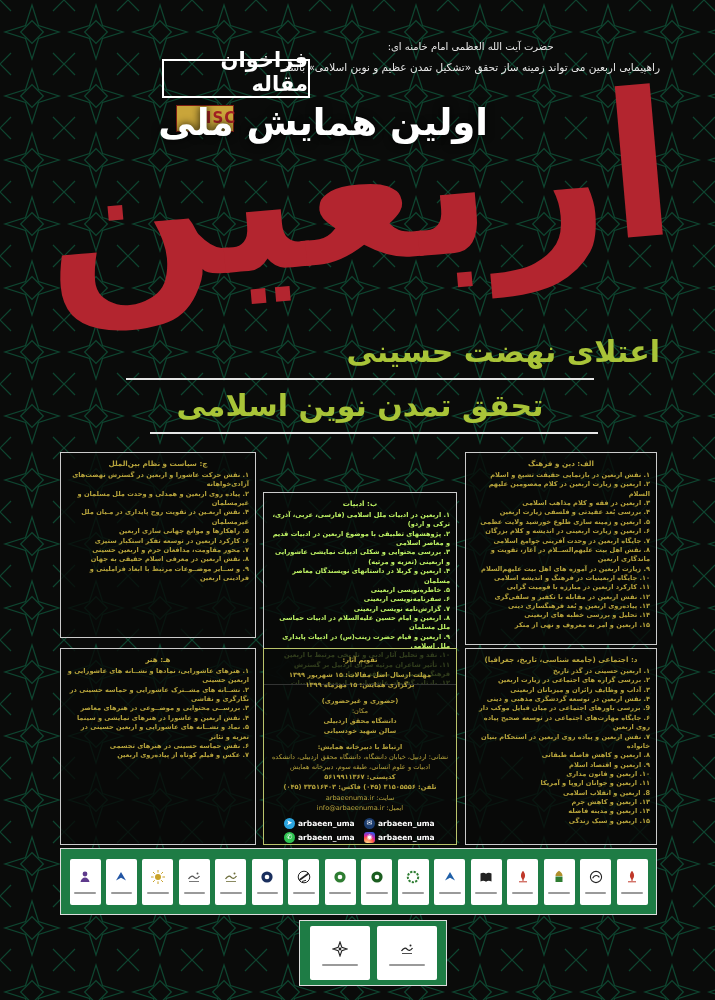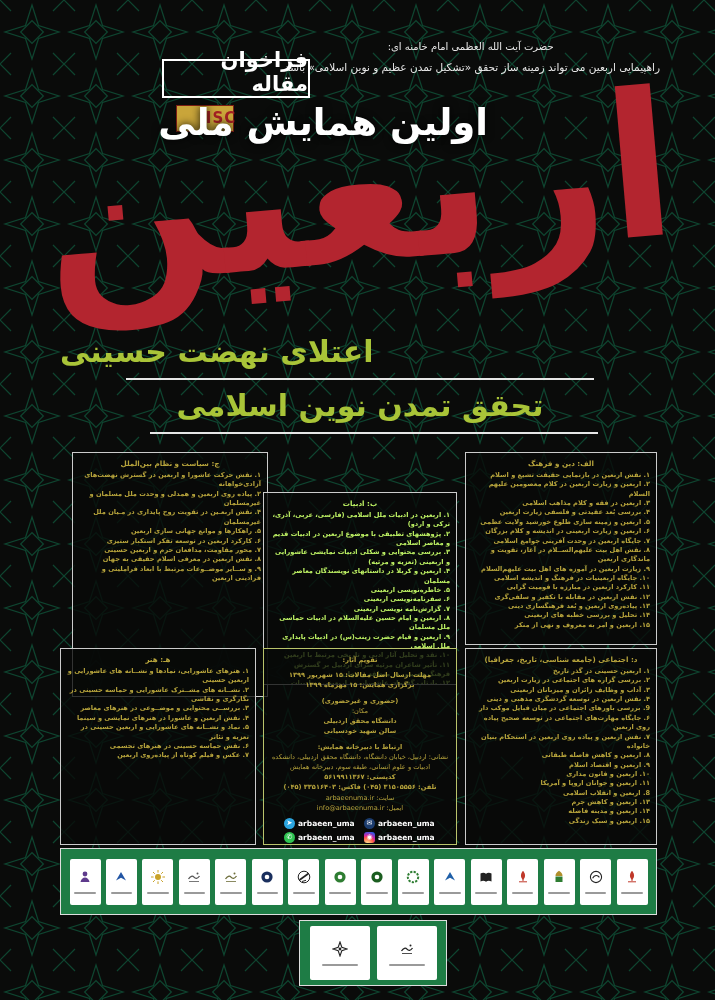--- a/index.html
+++ b/index.html
@@ -25,35 +25,35 @@
 
   
   .conf-line { left:178px; top:101px; width:310px; text-align:center; color:#fff; font-size:37px; font-weight:bold;
                z-index:4; white-space:nowrap; text-shadow:0 0 8px rgba(0,0,0,.9); }
 
   
   .callig { left:50%; top:192px; transform:translate(-50%,-50%) rotate(-5deg); font-size:200px; line-height:.9;
             font-weight:bold; color:#b3252f; white-space:nowrap; z-index:2; }
 
   
-  .sub1 { top:334px; left:60px; width:600px; text-align:left; color:#a9c438; font-size:30px; font-weight:bold; z-index:3; }
+  .sub1 { top:334px; left:60px; width:600px; text-align:right; color:#a9c438; font-size:30px; font-weight:bold; z-index:3; }
   .sub2 { top:388px; left:60px; width:600px; text-align:center; color:#a9c438; font-size:30px; font-weight:bold; z-index:3; }
   .rule { height:1.5px; background:#e6e6e6; z-index:3; }
   .rule1 { top:378px; left:126px; width:468px; }
   .rule2 { top:432px; left:150px; width:448px; }
 
   
   .tbox { position:absolute; z-index:2; border:1px solid #cbcbcb; background:rgba(8,9,8,.78);
           padding:6px 6px 4px; overflow:hidden; text-align:right; }
   .tbox .hd { text-align:center; font-weight:bold; font-size:7.2px; margin-bottom:3px; }
   .topic-line { font-size:6.6px; line-height:1.42; font-weight:bold; }
   .yellow { color:#b7a43c; }
   .maroon { color:#bef264;margin-top:40px; }
 
-  #box-politics   { left:72px;  top:452px; width:196px; height:245px; }
+  #box-politics   { left:60px;  top:452px; width:196px; height:186px; }
   #box-art        { left:60px;  top:648px; width:196px; height:197px; }
   #box-literature { left:263px; top:452px; width:194px; height:193px; }
   #box-calendar   { left:263px; top:648px; width:194px; height:197px; border-color:#b9c36b; text-align:center; }
   #box-religion   { left:465px; top:452px; width:192px; height:193px; }
   #box-social     { left:465px; top:648px; width:192px; height:197px; }
 
   
   .cal-line { font-size:6.6px; line-height:1.55; color:#b7a43c; }
   .cal-b { font-weight:bold; }
   .cal-gap { height:5px; }

